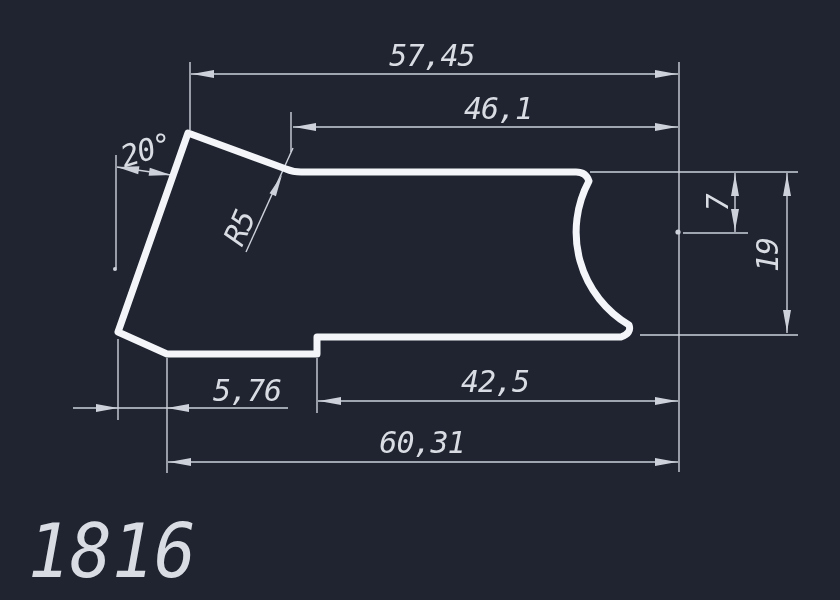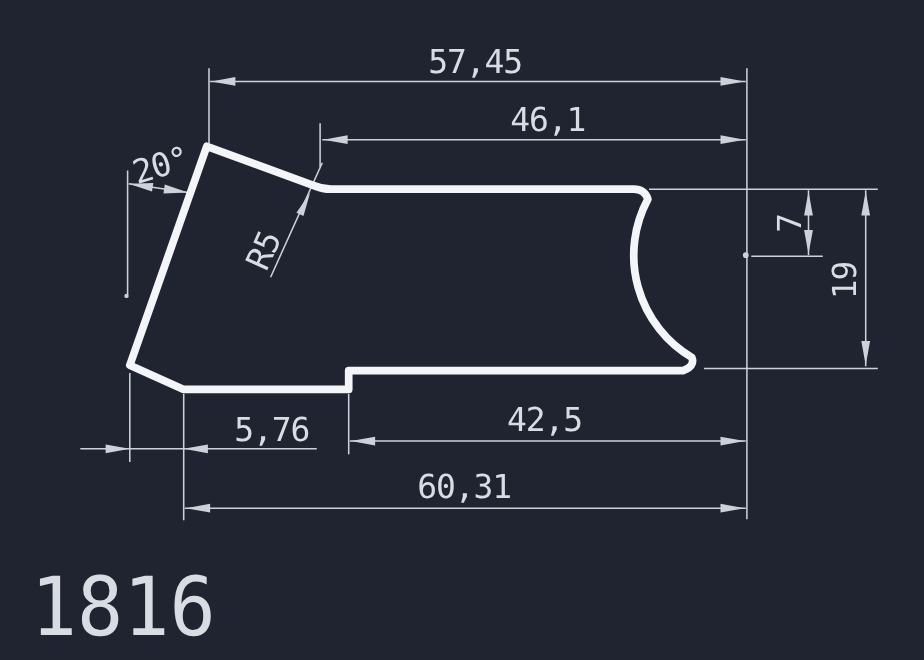--- a/index.html
+++ b/index.html
@@ -3,21 +3,21 @@
 <meta charset="utf-8">
 <style>
   html,body{
     margin:0; padding:0;
     width:840px; height:600px;
     background:#1f2430;
     overflow:hidden;
   }
   .canvas{
     position:relative;
-    width:686px; height:600px;
+    width:686px; height:600px;font-style:italic;
   }
   svg{ display:block; }
   .thin line{ stroke:#cdd2da; stroke-width:1.4; }
   .thin polygon{ fill:#cdd2da; stroke:none; }
   .thin circle{ fill:#cdd2da; stroke:none; }
   .dim-text{
     fill:#d9dde3;
     font-family:"DejaVu Sans Mono", monospace;
     font-size:30px;
     letter-spacing:-1px;

